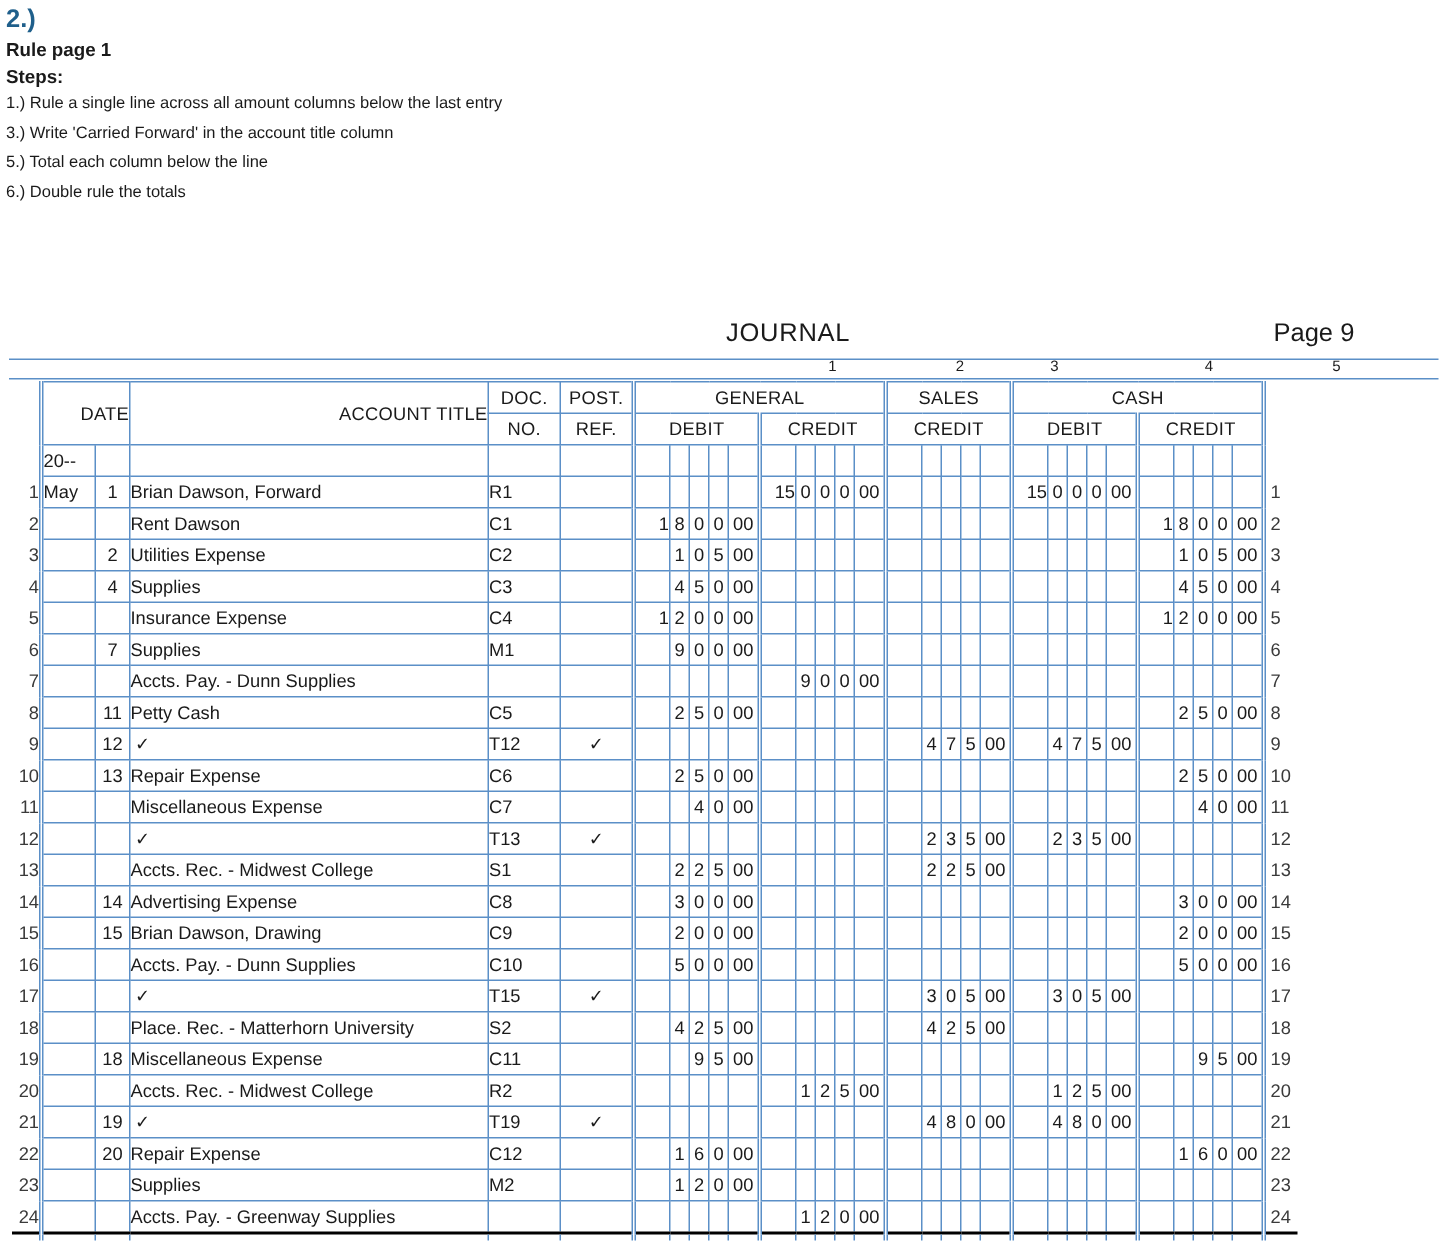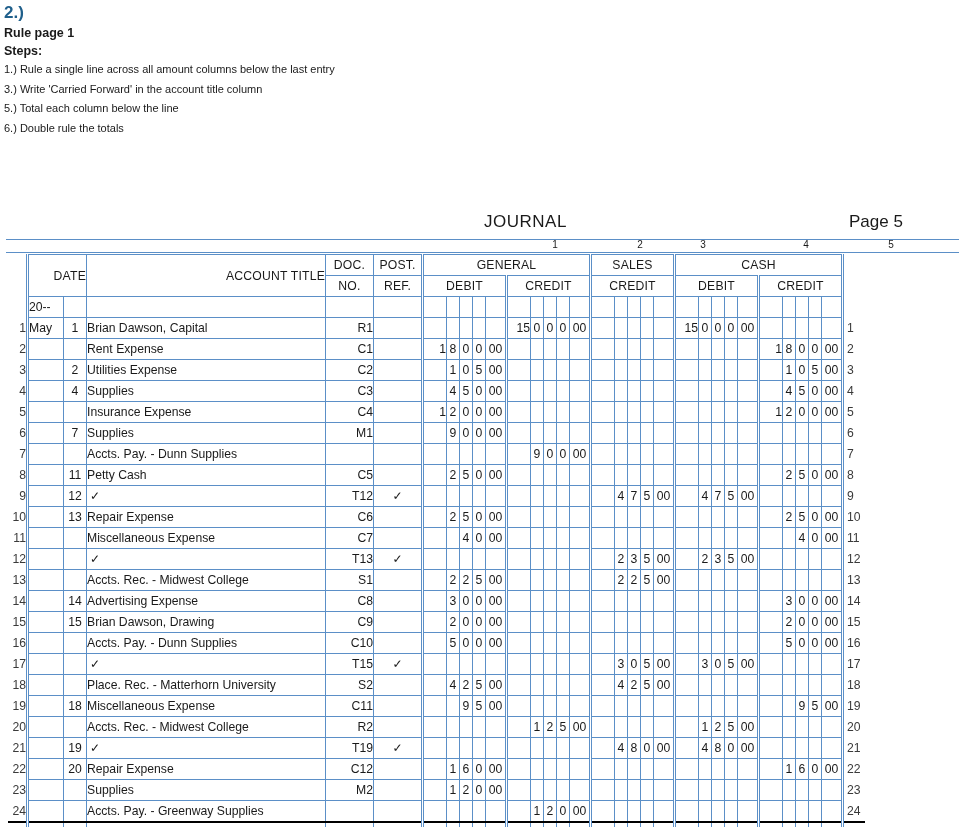--- a/index.html
+++ b/index.html
@@ -150,21 +150,21 @@
     text-align: center;
     font-weight: bold;
     font-size: 12px;
     letter-spacing: 0.2px;
   }
   th.hdr-tall { height: 40px; text-align: right; }
 
   td.date-m { width: 34px; text-align: left; }
   td.date-d { width: 22px; text-align: center; }
   td.title  { width: 238px; text-align: left; padding-left: 4px; }
-  td.doc    { width: 47px;  text-align: right; }
+  td.doc    { width: 47px;  text-align: left; }
   td.pref   { width: 47px;  text-align: center; }
 
   
   td.d1 { width: 22px; text-align: right; padding-right: 1px; }
   td.d2 { width: 12px; text-align: center; }
   td.d3 { width: 12px; text-align: center; }
   td.d4 { width: 12px; text-align: center; }
   td.d5 { width: 19px; text-align: center; }
 
   
@@ -189,21 +189,21 @@
     <div class="rule-page">Rule page 1</div>
     <div class="steps-label">Steps:</div>
     <div class="step">1.) Rule a single line across all amount columns below the last entry</div>
     <div class="step">3.) Write 'Carried Forward' in the account title column</div>
     <div class="step">5.) Total each column below the line</div>
     <div class="step">6.) Double rule the totals</div>
   </div>
 
   <div class="journal-head">
     <div class="journal-title">JOURNAL</div>
-    <div class="page-label">Page 5</div>
+    <div class="page-label">Page 9</div>
   </div>
   <div class="hr-thin-a"></div>
   <div class="hr-thin-b"></div>
 
   <div class="colnums">
     <div class="colnum" style="left:510px; width:90px;">1</div>
     <div class="colnum" style="left:595px; width:90px;">2</div>
     <div class="colnum" style="left:664px; width:78px;">3</div>
     <div class="colnum" style="left:762px; width:88px;">4</div>
     <div class="colnum" style="left:847px; width:88px;">5</div>
@@ -267,21 +267,21 @@
           <td class="d2"></td>
           <td class="d3"></td>
           <td class="d4"></td>
           <td class="d5 frame-r"></td>
           <td class="rownum right" style="border: none;"></td>
         </tr>
         <tr>
           <td class="rownum" style="border: none;">1</td>
           <td class="date-m frame-l">May</td>
           <td class="date-d">1</td>
-          <td class="title">Brian Dawson, Capital</td>
+          <td class="title">Brian Dawson, Forward</td>
           <td class="doc">R1</td>
           <td class="pref"></td>
           <td class="d1 grp-start"></td>
           <td class="d2"></td>
           <td class="d3"></td>
           <td class="d4"></td>
           <td class="d5"></td>
           <td class="d1 grp-start">15</td>
           <td class="d2">0</td>
           <td class="d3">0</td>
@@ -301,21 +301,21 @@
           <td class="d2"></td>
           <td class="d3"></td>
           <td class="d4"></td>
           <td class="d5 frame-r"></td>
           <td class="rownum right" style="border: none;">1</td>
         </tr>
         <tr>
           <td class="rownum" style="border: none;">2</td>
           <td class="date-m frame-l"></td>
           <td class="date-d"></td>
-          <td class="title">Rent Expense</td>
+          <td class="title">Rent Dawson</td>
           <td class="doc">C1</td>
           <td class="pref"></td>
           <td class="d1 grp-start">1</td>
           <td class="d2">8</td>
           <td class="d3">0</td>
           <td class="d4">0</td>
           <td class="d5">00</td>
           <td class="d1 grp-start"></td>
           <td class="d2"></td>
           <td class="d3"></td>

